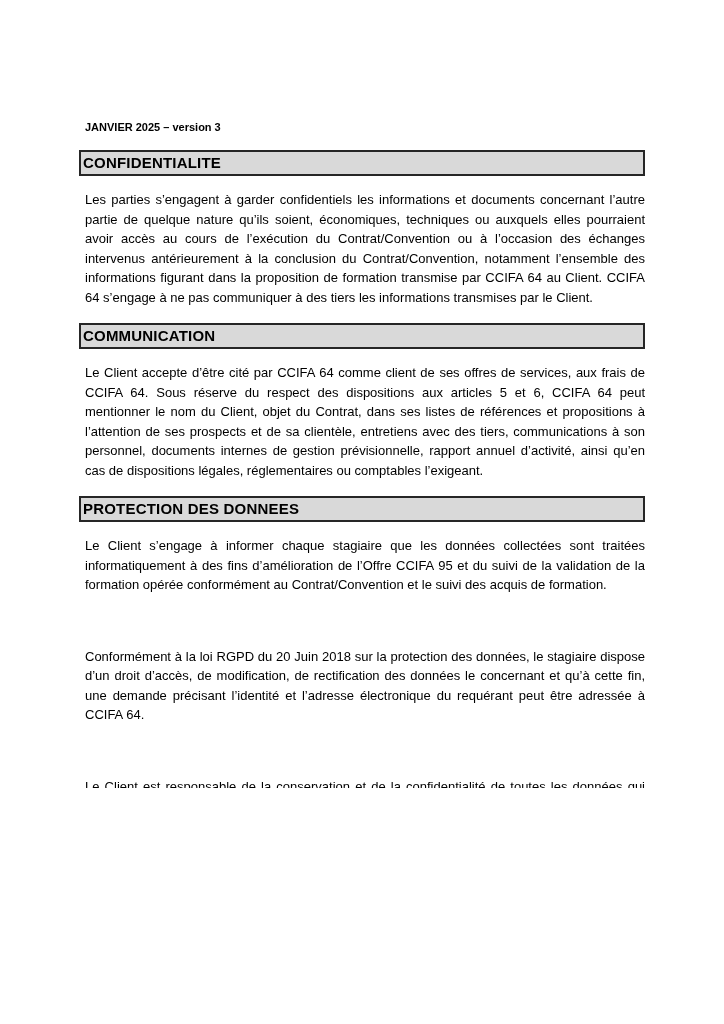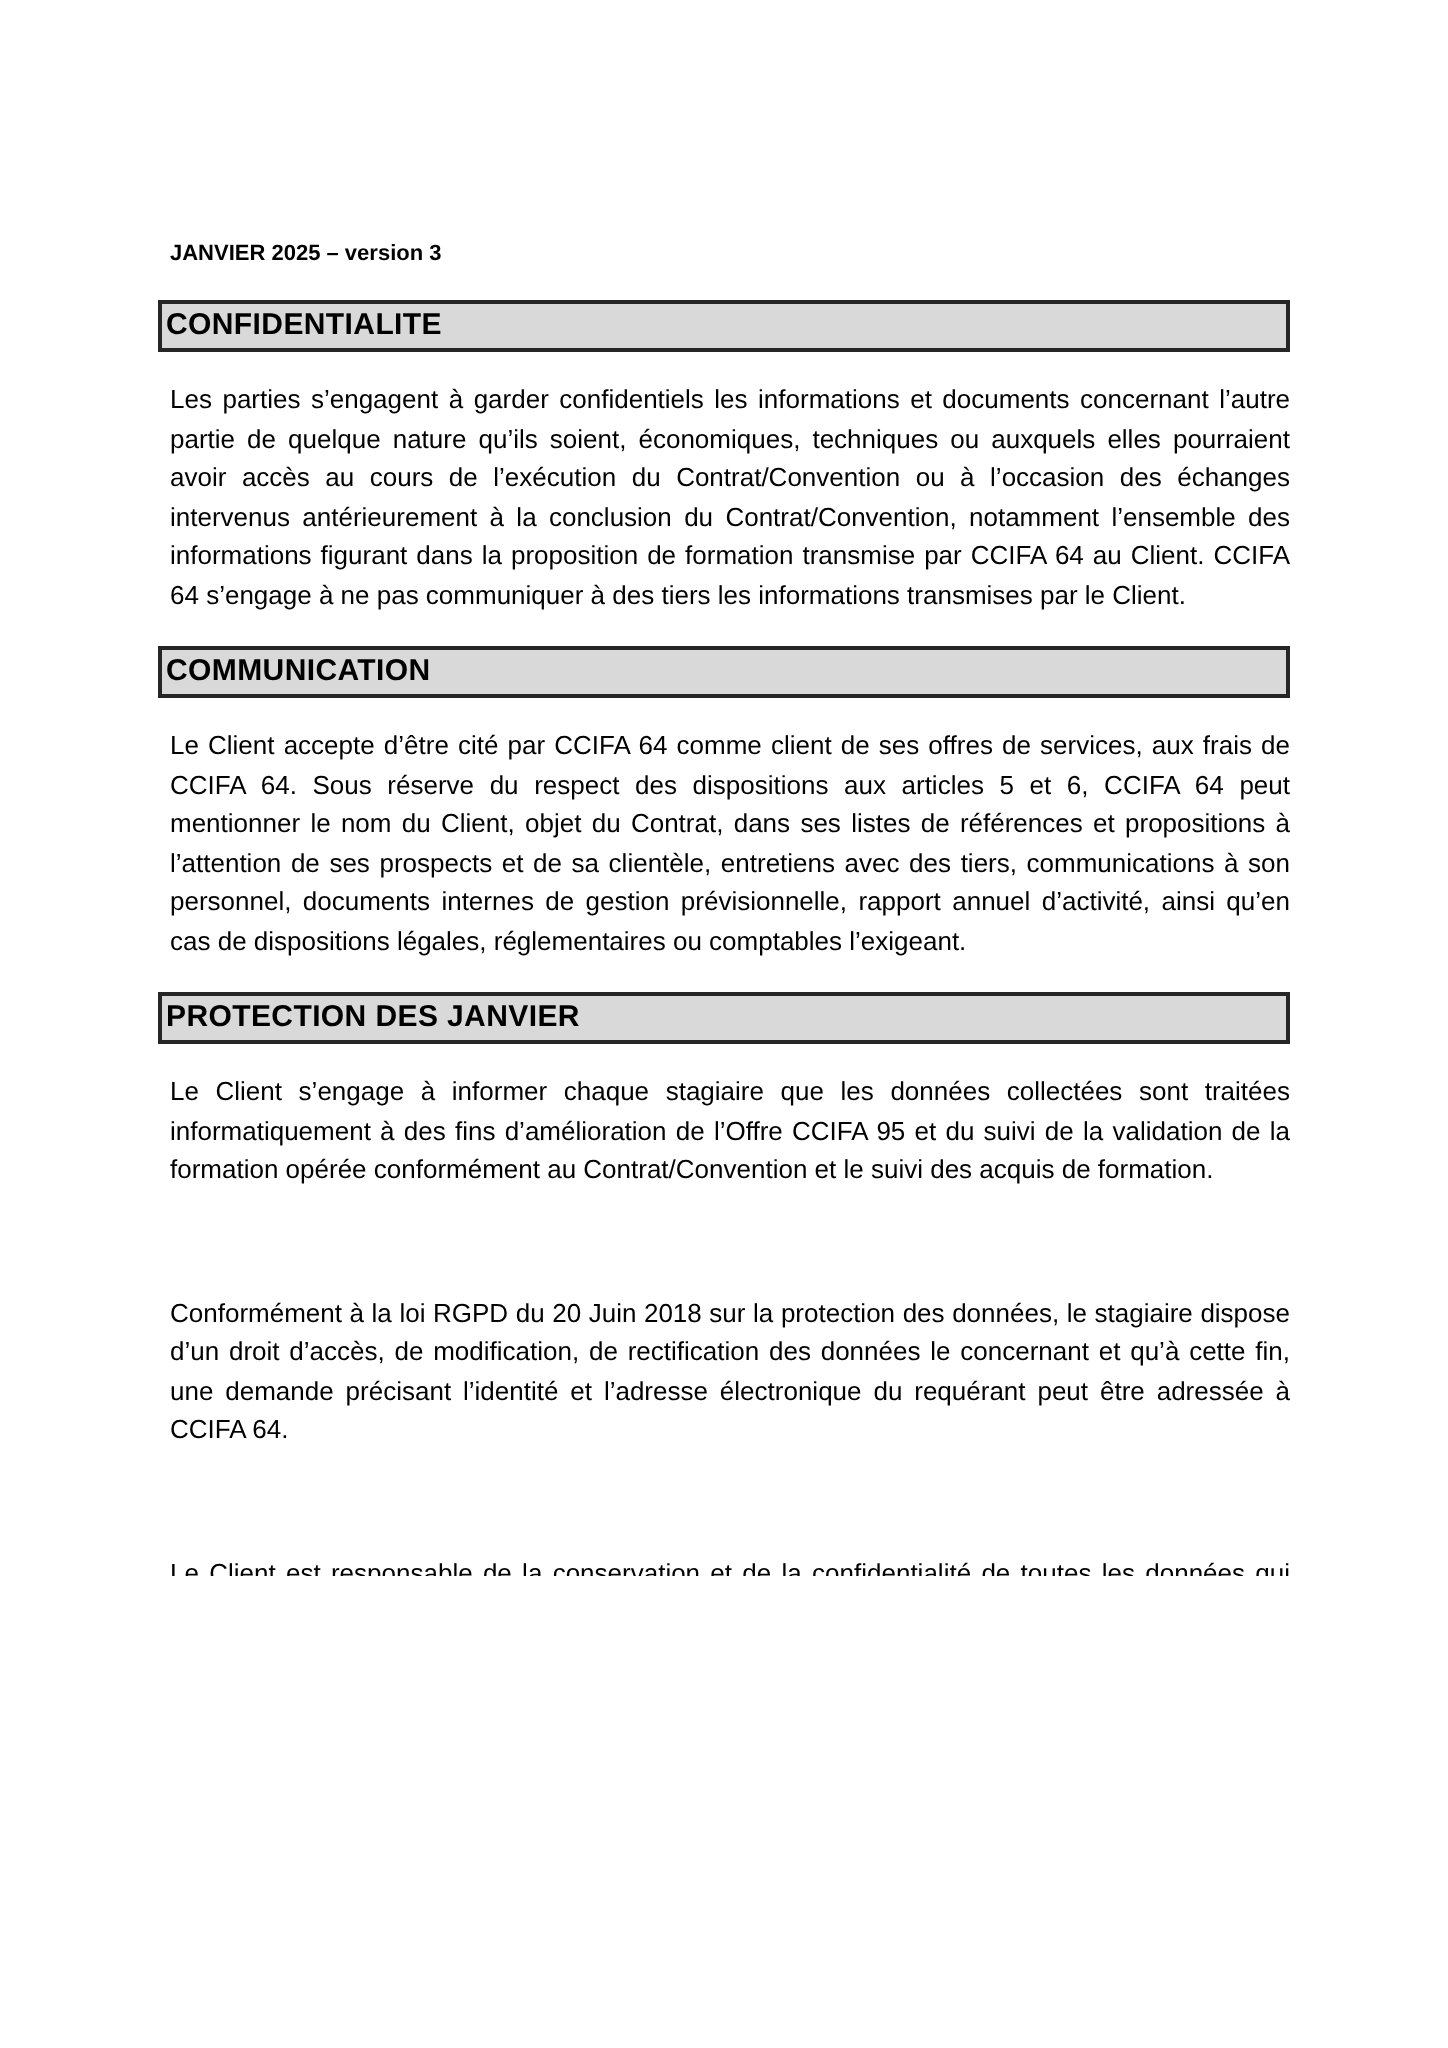--- a/index.html
+++ b/index.html
@@ -59,20 +59,20 @@
 <div class="page">
 
   <div class="header-note">JANVIER 2025 – version 3</div>
 
   <div class="section-heading">CONFIDENTIALITE</div>
   <p class="para para-first">Les parties s’engagent à garder confidentiels les informations et documents concernant l’autre partie de quelque nature qu’ils soient, économiques, techniques ou auxquels elles pourraient avoir accès au cours de l’exécution du Contrat/Convention ou à l’occasion des échanges intervenus antérieurement à la conclusion du Contrat/Convention, notamment l’ensemble des informations figurant dans la proposition de formation transmise par CCIFA 64 au Client. CCIFA 64 s’engage à ne pas communiquer à des tiers les informations transmises par le Client.</p>
 
   <div class="section-heading gap-to-section">COMMUNICATION</div>
   <p class="para para-first">Le Client accepte d’être cité par CCIFA 64 comme client de ses offres de services, aux frais de CCIFA 64. Sous réserve du respect des dispositions aux articles 5 et 6, CCIFA 64 peut mentionner le nom du Client, objet du Contrat, dans ses listes de références et propositions à l’attention de ses prospects et de sa clientèle, entretiens avec des tiers, communications à son personnel, documents internes de gestion prévisionnelle, rapport annuel d’activité, ainsi qu’en cas de dispositions légales, réglementaires ou comptables l’exigeant.</p>
 
-  <div class="section-heading gap-to-section">PROTECTION DES JANVIER</div>
+  <div class="section-heading gap-to-section">PROTECTION DES DONNEES</div>
   <p class="para para-first">Le Client s’engage à informer chaque stagiaire que les données collectées sont traitées informatiquement à des fins d’amélioration de l’Offre CCIFA 95 et du suivi de la validation de la formation opérée conformément au Contrat/Convention et le suivi des acquis de formation.</p>
   <p class="para para-gap">Conformément à la loi RGPD du 20 Juin 2018 sur la protection des données, le stagiaire dispose d’un droit d’accès, de modification, de rectification des données le concernant et qu’à cette fin, une demande précisant l’identité et l’adresse électronique du requérant peut être adressée à CCIFA 64.</p>
   <p class="para para-gap">Le Client est responsable de la conservation et de la confidentialité de toutes les données qui concernent le stagiaire et auxquelles il aura eu accès. CCIFA 64 conservera, pour sa part, les données pédagogiques liées à la formation.</p>
 
   <div class="page-number">3</div>
 
 </div>
 
 </body></html>

